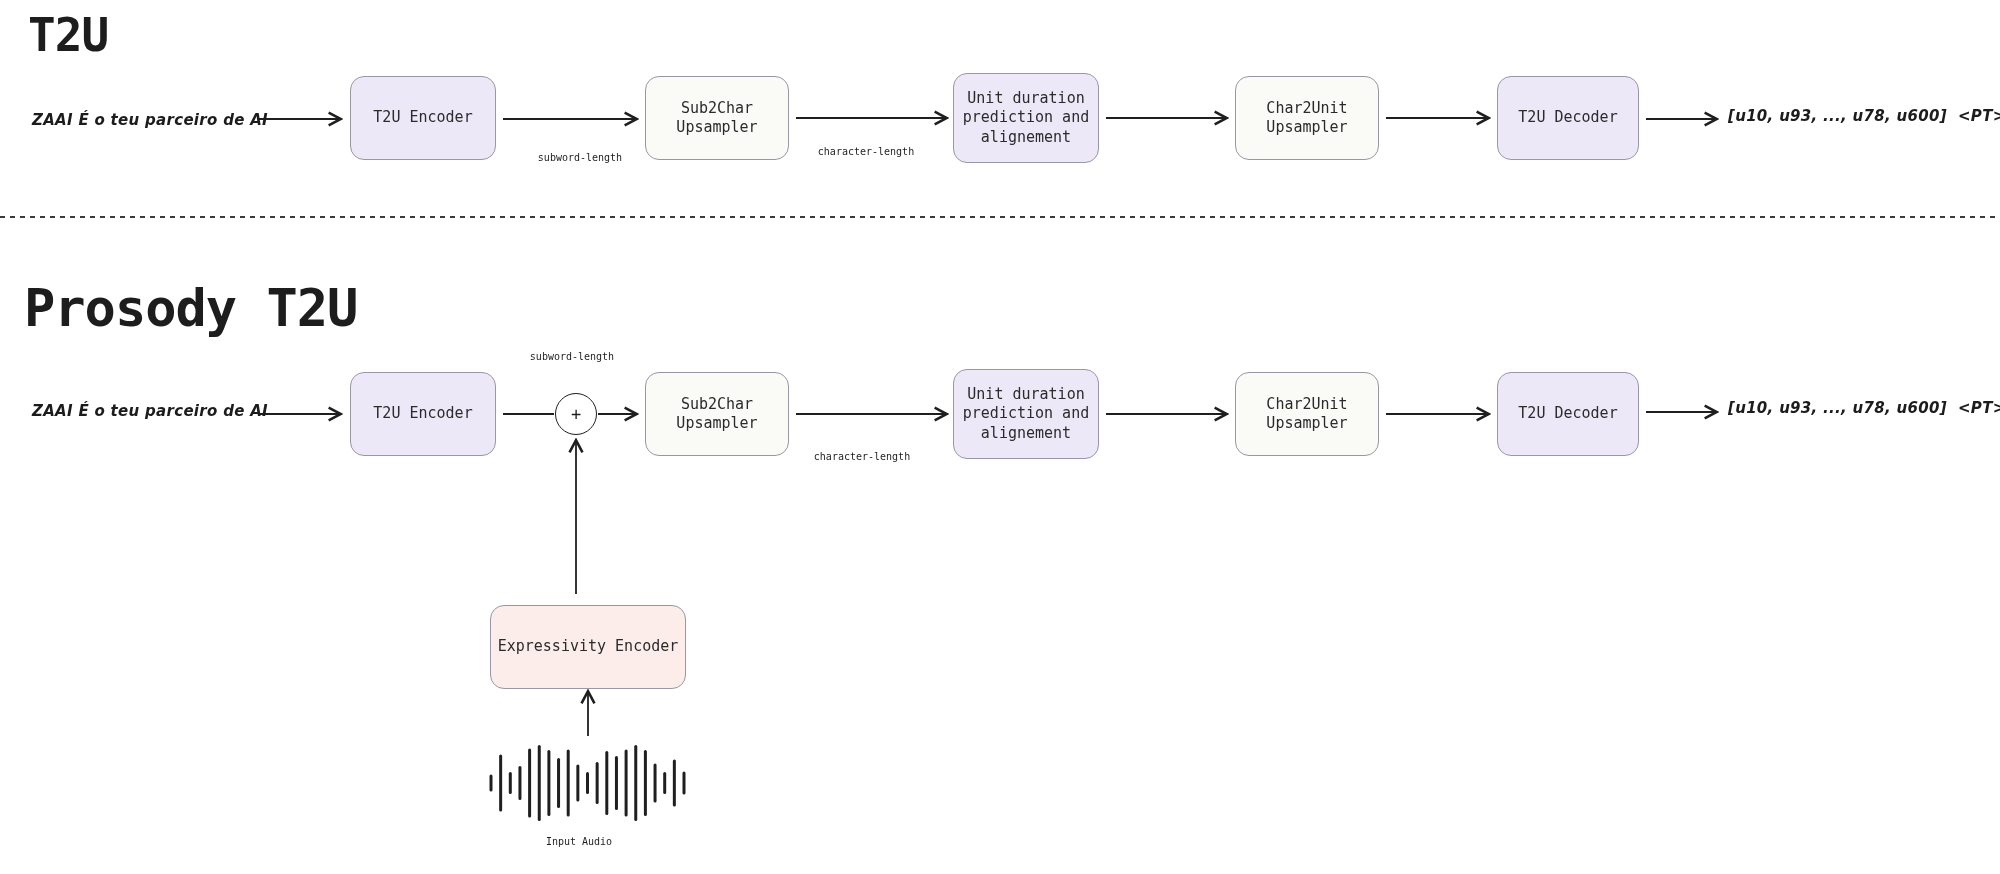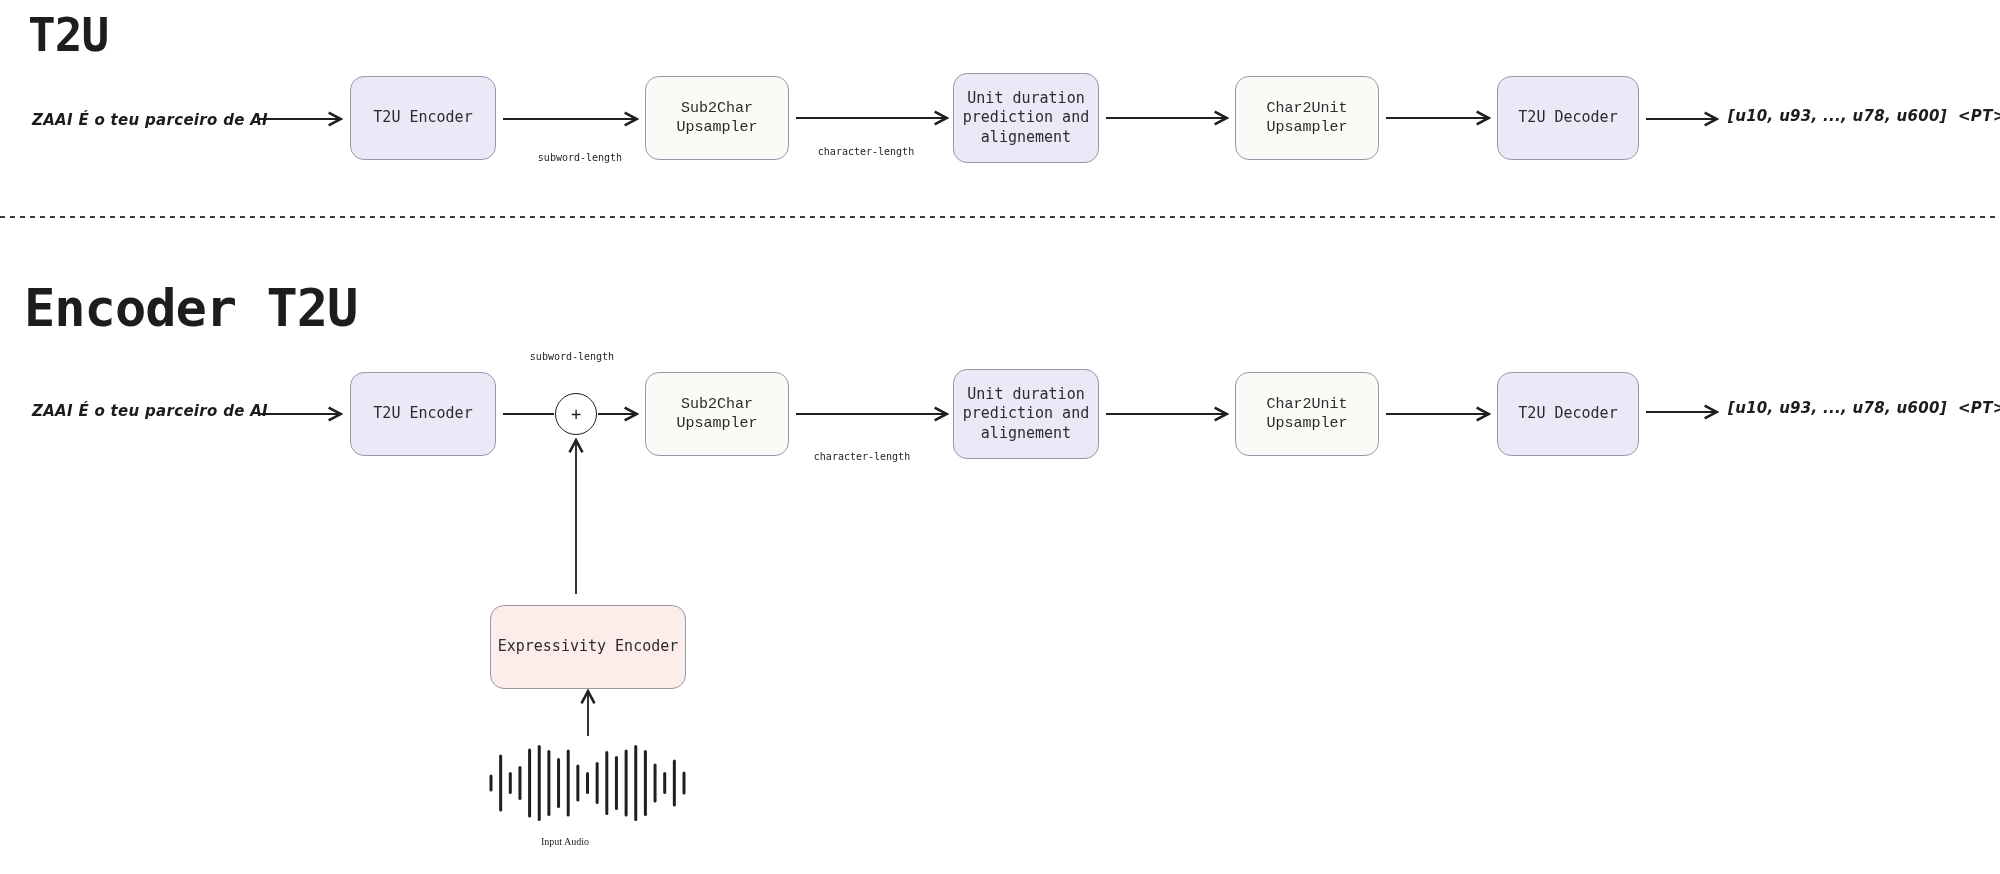--- a/index.html
+++ b/index.html
@@ -49,21 +49,21 @@
     display: flex;
     align-items: center;
     justify-content: center;
     text-align: center;
     font-size: 15px;
     line-height: 1.3;
     color: #2b2b2b;
     white-space: pre-line;
   }
   .node.purple  { background: var(--node-purple, #ECE8F7); }
-  .node.neutral { background: var(--node-neutral, #FAFAF7); font-family: Liberation Mono, monospace; }
+  .node.neutral { background: var(--node-neutral, #FAFAF7); }
   .node.pink    { background: var(--node-pink, #FCEDEA); }
 
   
   .r1-encoder   { left: 350px;  top: 76px; width: 146px; height: 84px; }
   .r1-sub2char  { left: 645px;  top: 76px; width: 144px; height: 84px; }
   .r1-unit      { left: 953px;  top: 73px; width: 146px; height: 90px; }
   .r1-char2unit { left: 1235px; top: 76px; width: 144px; height: 84px; }
   .r1-decoder   { left: 1497px; top: 76px; width: 142px; height: 84px; }
 
   
@@ -78,21 +78,21 @@
     font-size: 10px;
     color: #1f1f1f;
     text-align: center;
     width: 170px;
     white-space: nowrap;
   }
   .lbl-sub1  { left: 495px; top: 152px; }
   .lbl-char1 { left: 781px; top: 146px; }
   .lbl-sub2  { left: 487px; top: 351px; }
   .lbl-char2 { left: 777px; top: 451px; }
-  .lbl-audio { left: 480px; top: 836px; font-family: Liberation Serif, serif; }
+  .lbl-audio { left: 494px; top: 836px; }
 
   .divider {
     left: 0; top: 216px; width: 2000px; height: 2px;
     background: repeating-linear-gradient(90deg, #3b3b3b 0 5px, transparent 5px 10px);
   }
 
   .plus-circle {
     left: 555px; top: 393px; width: 42px; height: 42px;
     box-sizing: border-box;
     border: 1.7px solid #1f1f1f;
@@ -174,21 +174,21 @@
     <span>Char2Unit
 Upsampler</span>
   </div>
   <div class="abs node purple r1-decoder">
     <span>T2U Decoder</span>
   </div>
   <div class="abs hand out1">[u10, u93, ..., u78, u600]  &lt;PT&gt;</div>
 
   <div class="abs divider"></div>
 
-  <div class="abs section-title title-pros">Encoder T2U</div>
+  <div class="abs section-title title-pros">Prosody T2U</div>
 
   <div class="abs hand input2">ZAAI É o teu parceiro de AI</div>
 
   <div class="abs node purple r2-encoder">
     <span>T2U Encoder</span>
   </div>
   <div class="abs edge-label lbl-sub2">subword-length</div>
   <div class="abs plus-circle">
     <span>+</span>
   </div>

